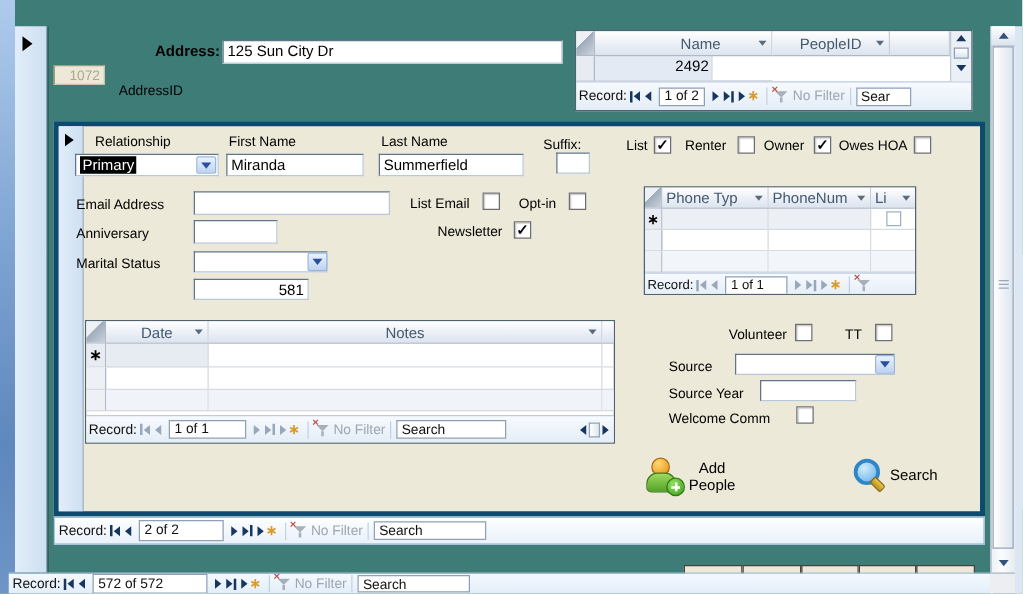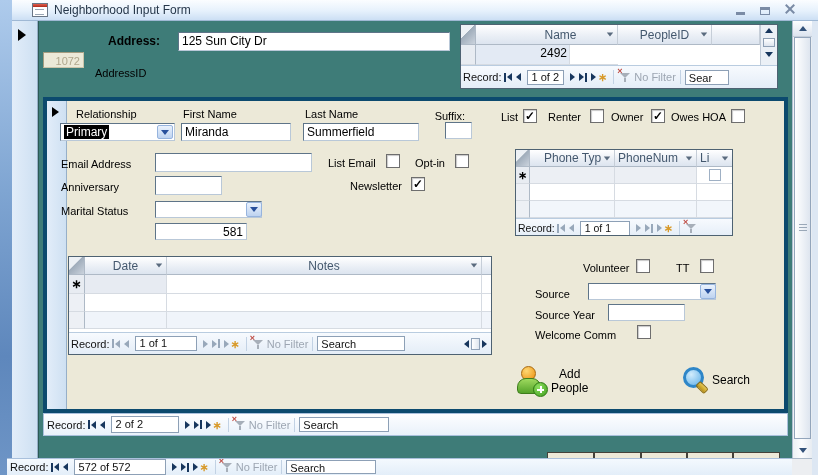--- a/index.html
+++ b/index.html
@@ -93,44 +93,28 @@
         border:1px solid #8E6E10;border-radius:2px;transform:rotate(45deg);}
   .mini-thumb{width:9px;height:12px;background:linear-gradient(90deg,#FFF,#DFE6EF);border:1px solid #90A2B8;box-sizing:border-box;margin:0 2px;}
 </style>
 </head>
 <body>
 
 <div class="screen">
 
   <div class="win-edge"></div>
 
-  <div class="titlebar">
-    <span class="form-ico"></span>
-    <span class="title-text">Neighborhood Input Form</span>
-    <span class="win-btns">
-      <span class="wb">
-          <span class="wb-min"></span>
-        </span>
-      <span class="wb">
-          <span class="wb-rest"></span>
-        </span>
-      <span class="wb">
-          <span class="wb-x1"></span>
-          <span class="wb-x2"></span>
-        </span>
-    </span>
-  </div>
 
   <div class="sel-strip" style="left:12px;top:21px;width:26px;height:437px;">
     <span class="tri-black-r abs" style="left:6px;top:8px;"></span>
   </div>
 
   <div class="abs" style="left:38px;top:21px;width:754px;height:437px;background:#3E7C78;border-left:1px solid #2C5955;box-sizing:border-box;"></div>
 
-  <div class="lbl" style="left:108px;top:35px;width:68px;text-align:left;font-weight:bold;font-size:12px;">Address:</div>
+  <div class="lbl" style="left:108px;top:35px;width:68px;text-align:right;font-weight:bold;font-size:12px;">Address:</div>
   <div class="fld" style="left:178px;top:32px;width:272px;height:19px;">125 Sun City Dr</div>
   <div class="fld dis" style="left:43px;top:52px;width:41px;height:16px;font-size:11px;">1072</div>
   <div class="lbl" style="left:95px;top:67px;">AddressID</div>
 
   <div class="grid" style="left:460px;top:24px;width:318px;height:65px;">
     <div class="ghead" style="height:20px;">
       <div class="gcorner" style="width:15px;"></div>
       <div class="gh" style="width:142px;padding-left:28px;">
         <span>Name</span>
         <span class="hdrop t-d"></span>
@@ -240,21 +224,21 @@
     <div class="fld" style="left:108px;top:100px;width:107px;height:17px;padding-right:18px;"></div>
     <span class="combo-btn" style="left:199px;top:101px;bottom:auto;height:15px;right:auto;">
         <span class="t-d"></span>
       </span>
 
     <div class="fld" style="left:108px;top:122px;width:92px;height:17px;text-align:right;">581</div>
 
     <div class="grid" style="left:468px;top:48px;width:218px;height:87px;">
       <div class="ghead" style="height:17px;">
         <div class="gcorner" style="width:14px;"></div>
-        <div class="gh" style="width:85px;justify-content:flex-start;padding-left:14px;">
+        <div class="gh" style="width:85px;justify-content:flex-start;padding-left:3px;">
           <span>Phone Typ</span>
           <span class="hdrop t-d"></span>
         </div>
         <div class="gh" style="width:82px;justify-content:flex-start;padding-left:3px;">
           <span>PhoneNum</span>
           <span class="hdrop t-d"></span>
         </div>
         <div class="gh" style="flex:1;justify-content:flex-start;padding-left:3px;border-right:none;">
           <span>Li</span>
           <span class="hdrop t-d"></span>

